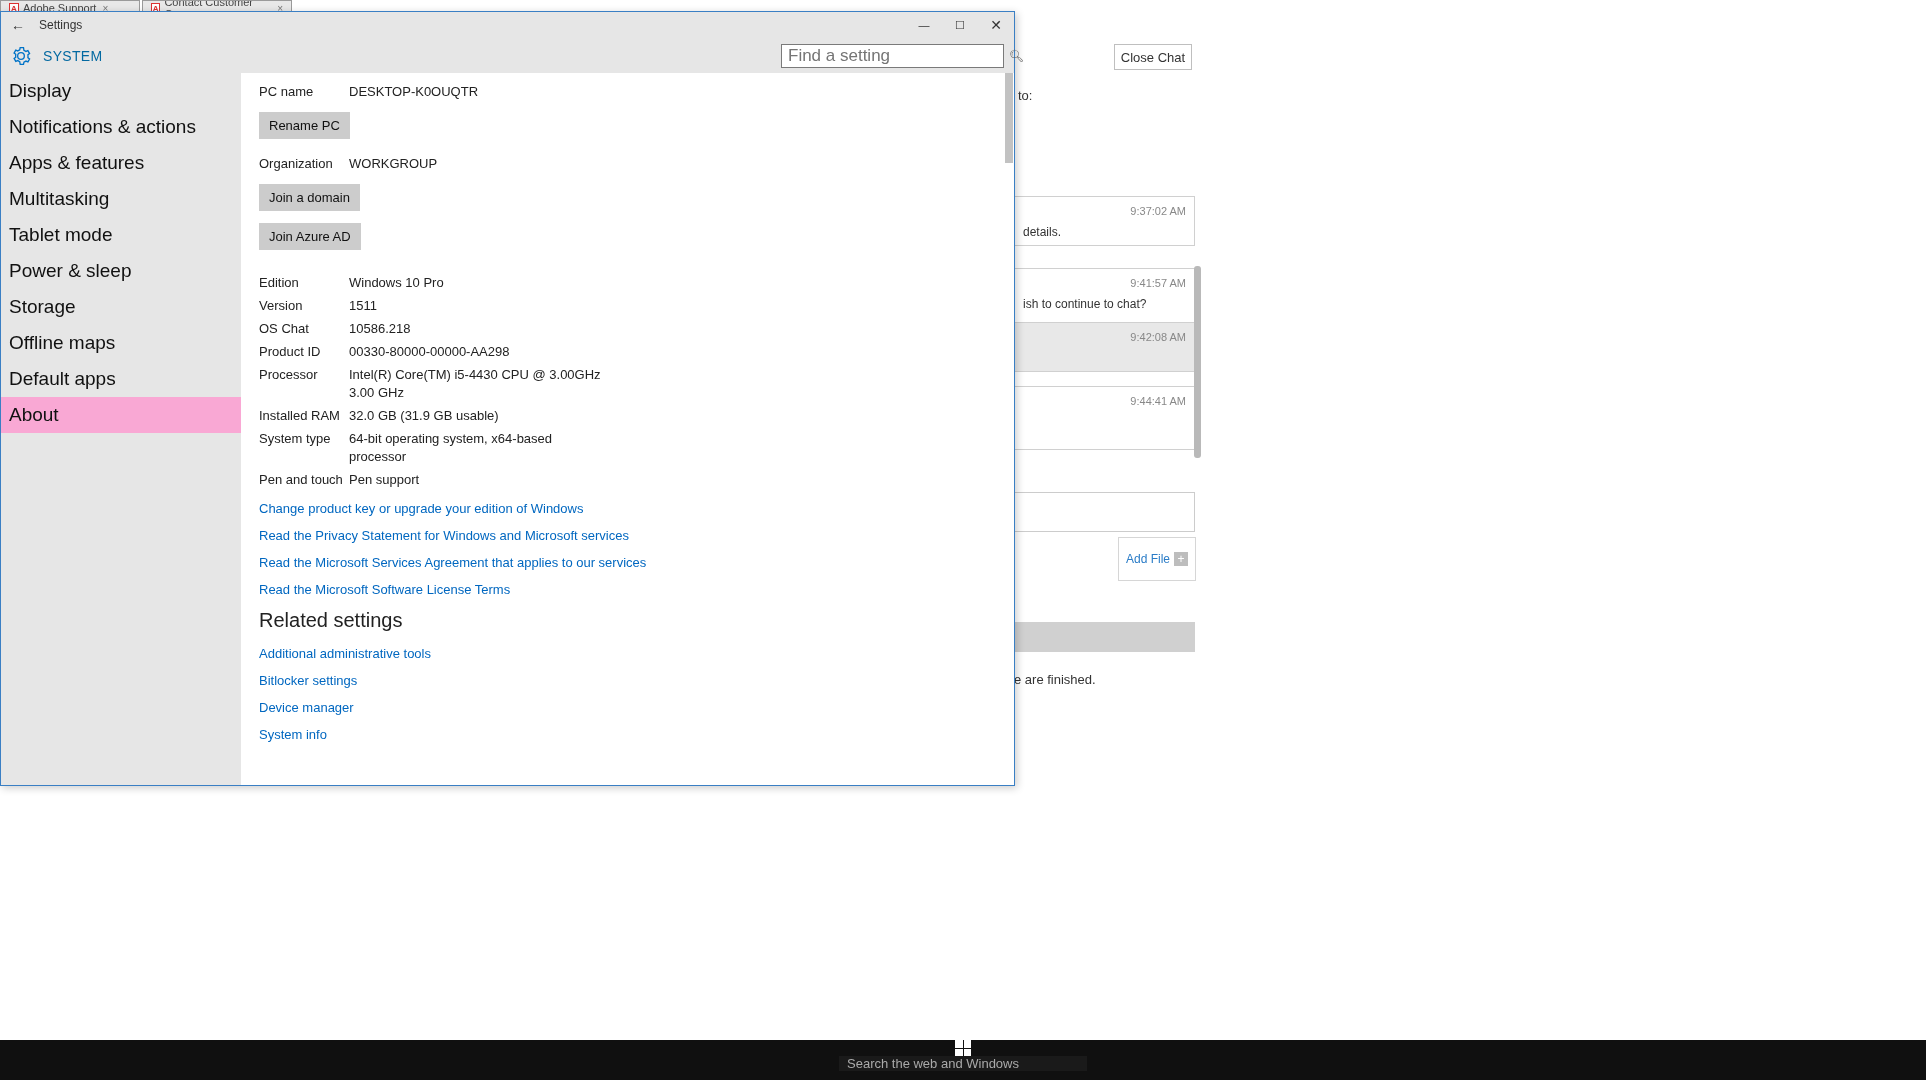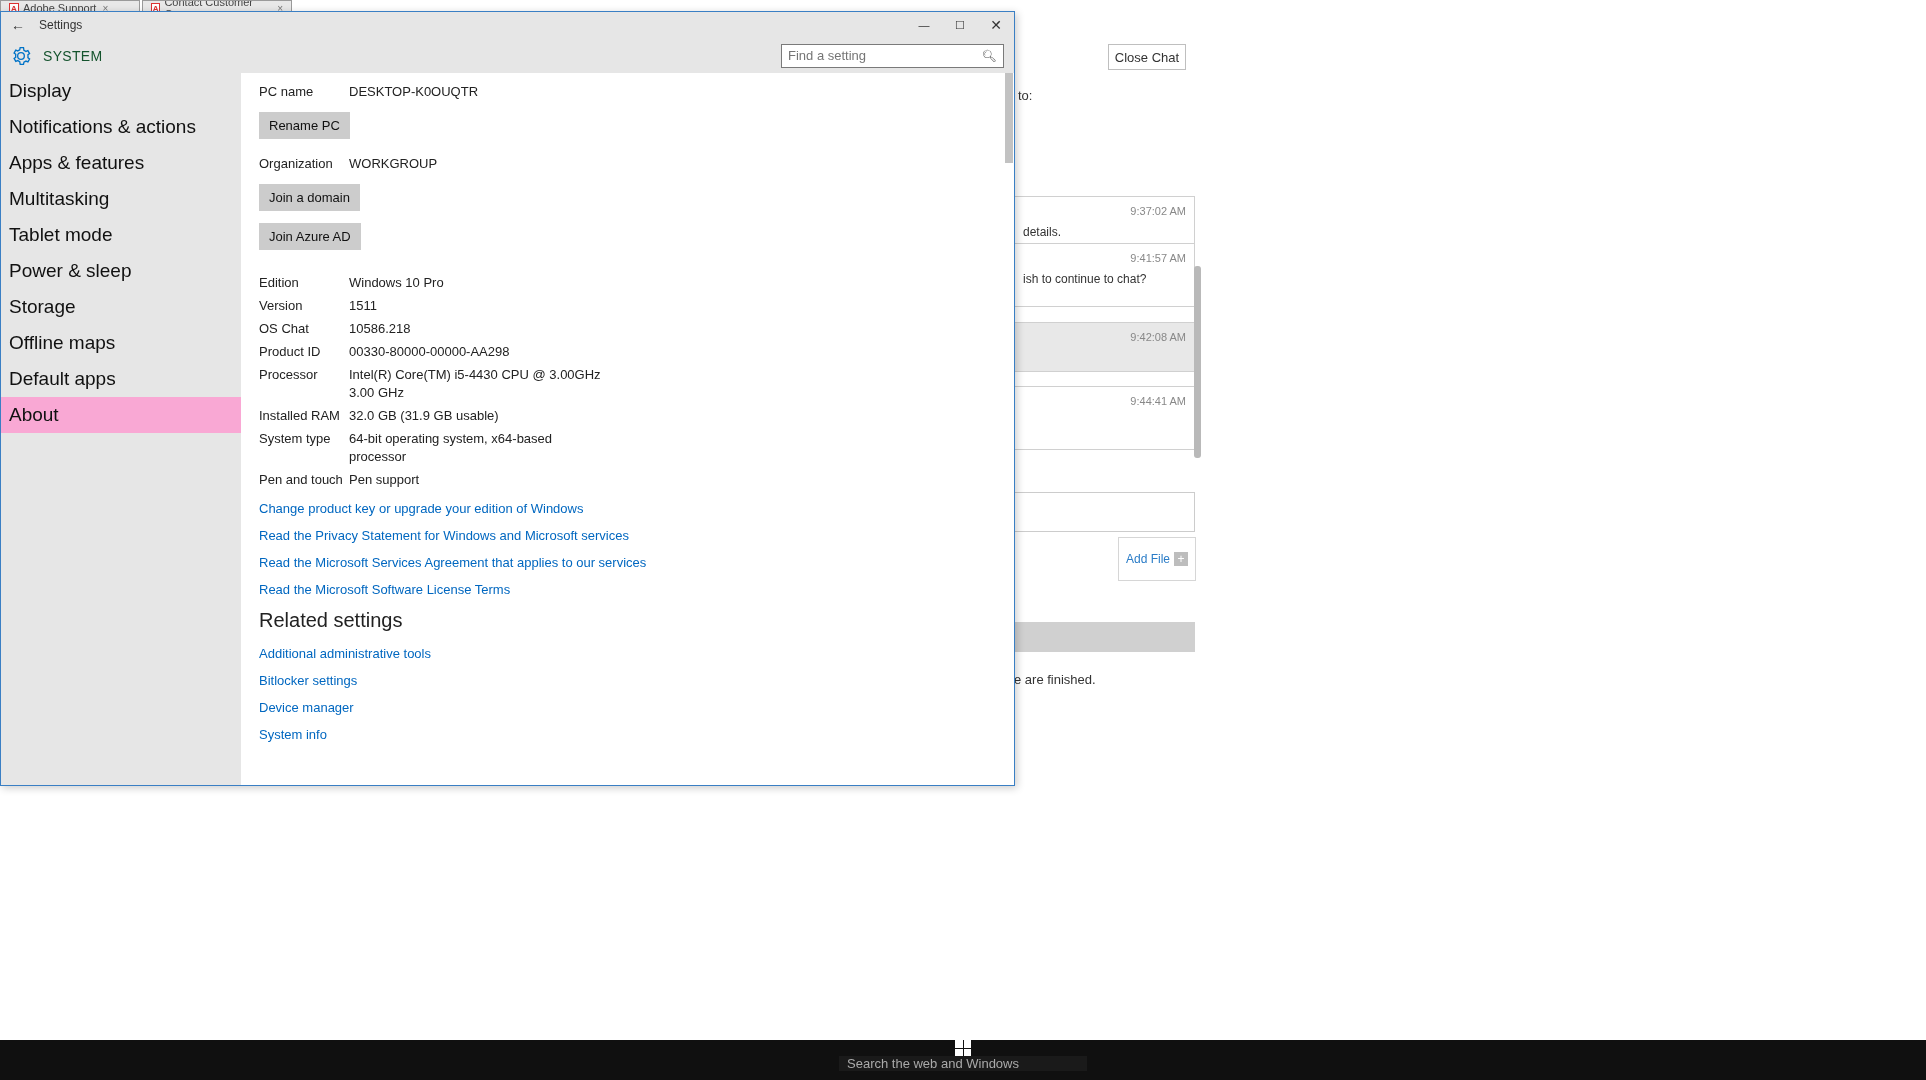--- a/index.html
+++ b/index.html
@@ -14,24 +14,24 @@
 
 .titlebar { height: 26px; background: #e6e6e6; display: flex; align-items: center; position: relative; border-bottom: none; }
 .titlebar .back-btn { width: 34px; text-align: center; font-size: 14px; color: #333; cursor: pointer; }
 .titlebar-title { font-size: 12px; color: #333; padding-left: 4px; }
 .titlebar-controls { position: absolute; right: 0; top: 0; display: flex; }
 .titlebar-controls .ctl { width: 36px; height: 26px; display: flex; align-items: center; justify-content: center; font-size: 11px; color: #333; cursor: pointer; }
 .titlebar-controls .ctl.close { font-size: 14px; }
 
 .headerbar { height: 35px; background: #e6e6e6; display: flex; align-items: center; padding-left: 10px; padding-right: 10px; position: relative; }
 .gear-icon { width: 20px; height: 20px; margin-right: 12px; color: #0073c7; }
-.headerbar-title { font-size: 14px; font-weight: 400; color: #14532d; letter-spacing: 0.3px; }
+.headerbar-title { font-size: 14px; font-weight: 400; color: #0369a1; letter-spacing: 0.3px; }
 .search-wrap { position: absolute; right: 10px; top: 0; height: 35px; display: flex; align-items: center; }
 .search-input-wrap { width: 223px; height: 24px; border: 1px solid #7a7a7a; background: #fff; display: flex; align-items: center; padding: 0 6px; }
-.search-input-wrap input { flex: 1; border: none; outline: none; font-size: 13px; color: #666; background: transparent; }
+.search-input-wrap input { flex: 1; border: none; outline: none; font-size: 17px; color: #666; background: transparent; }
 .search-input-wrap .mag { font-size: 12px; color: #555; }
 
 .settings-body { flex: 1; display: flex; overflow: hidden; }
 .sidebar { width: 240px; background: #e6e6e6; padding-top: 0; }
 .sidebar-item { height: 36px; display: flex; align-items: center; padding-left: 8px; font-size: 19px; color: #111; cursor: pointer; }
 .sidebar-item.active { background: #f9a8d4; }
 
 .content { flex: 1; padding: 10px 18px 10px 18px; overflow-y: auto; font-size: 13px; color: #222; position: relative; }
 .inforow { display: flex; margin-bottom: 6px; line-height: 18px; }
 .inforow .k { width: 90px; flex-shrink: 0; }
@@ -41,21 +41,21 @@
 .tbl .inforow { margin-bottom: 5px; }
 .tbl .k { width: 90px; }
 .linklist { margin-top: 12px; }
 .linklist a, .related a { display: block; color: #0067c0; text-decoration: none; font-size: 13px; margin-bottom: 12px; cursor: pointer; }
 .related-h { font-size: 20px; font-weight: 400; color: #222; margin-top: 4px; margin-bottom: 14px; }
 
 .content-scroll { position: absolute; right: 1px; top: 0; width: 8px; height: 90px; background: #c2c2c2; }
 .content-scroll-up { position: absolute; right: 0; top: 0; width: 10px; height: 12px; color: #888; font-size: 8px; text-align: center; }
 
 .chat-panel { position: absolute; left: 1014px; top: 44px; width: 182px; height: 740px; z-index: 0; color: #333; font-size: 12px; }
-.close-chat-btn { position: absolute; right: 10px; top: 0; width: 78px; height: 26px; border: 1px solid #bfbfbf; background: #fff; font-size: 13px; color: #333; display: flex; align-items: center; justify-content: center; cursor: pointer; }
+.close-chat-btn { position: absolute; right: 4px; top: 0; width: 78px; height: 26px; border: 1px solid #bfbfbf; background: #fff; font-size: 13px; color: #333; display: flex; align-items: center; justify-content: center; cursor: pointer; }
 .chat-frag { position: absolute; width: 181px; border: 1px solid #d0d0d0; background: #fff; font-size: 12px; color: #333; padding: 8px; text-align: right; }
 .chat-frag.gray { background: #e8e8e8; }
 .chat-frag .ts { color: #888; font-size: 11px; text-align: right; }
 .chat-frag .tx { text-align: left; margin-top: 8px; white-space: nowrap; overflow: hidden; }
 .chat-scroll { position: absolute; left: 180px; top: 222px; width: 7px; height: 192px; background: #b9b9b9; border-radius: 3px; }
 .chat-input-box { position: absolute; left: 0; top: 448px; width: 181px; height: 40px; border: 1px solid #ccc; background: #fff; }
 .add-file-box { position: absolute; left: 104px; top: 493px; width: 78px; height: 44px; border: 1px solid #d6d6d6; border-left: 1px solid #d6d6d6; display: flex; align-items: center; justify-content: center; font-size: 12px; color: #2a7cc7; cursor: pointer; }
 .add-file-box .plus { margin-left: 4px; width: 14px; height: 14px; background: #bdbdbd; color: #fff; font-size: 12px; display: flex; align-items: center; justify-content: center; }
 .send-box { position: absolute; left: 0; top: 578px; width: 181px; height: 30px; background: #d0d0d0; }
 .finished-text { position: absolute; left: 0; top: 628px; font-size: 13px; color: #333; white-space: nowrap; }
@@ -204,21 +204,21 @@
 </div>
 
 <div class="chat-panel">
   <div class="close-chat-btn">Close Chat</div>
   <div style="position:absolute;left:4px;top:44px;font-size:13px;color:#333">to:</div>
 
   <div class="chat-frag" style="top:152px;height:50px">
     <div class="ts">9:37:02 AM</div>
     <div class="tx">details.</div>
   </div>
-  <div class="chat-frag" style="top:199px;height:64px">
+  <div class="chat-frag" style="top:224px;height:64px">
     <div class="ts">9:41:57 AM</div>
     <div class="tx">ish to continue to chat?</div>
   </div>
   <div class="chat-frag gray" style="top:278px;height:50px">
     <div class="ts">9:42:08 AM</div>
   </div>
   <div class="chat-frag" style="top:342px;height:64px">
     <div class="ts">9:44:41 AM</div>
   </div>
   <div class="chat-scroll"></div>

